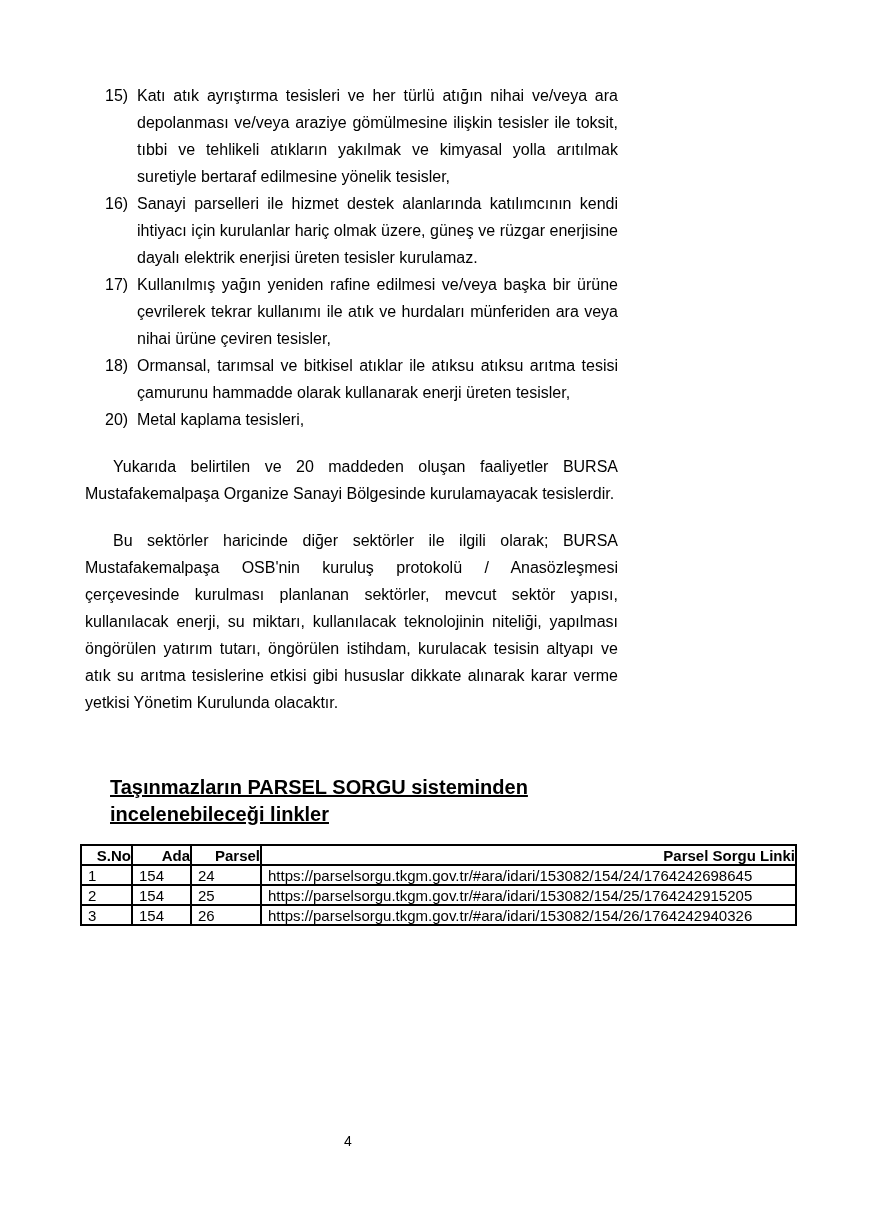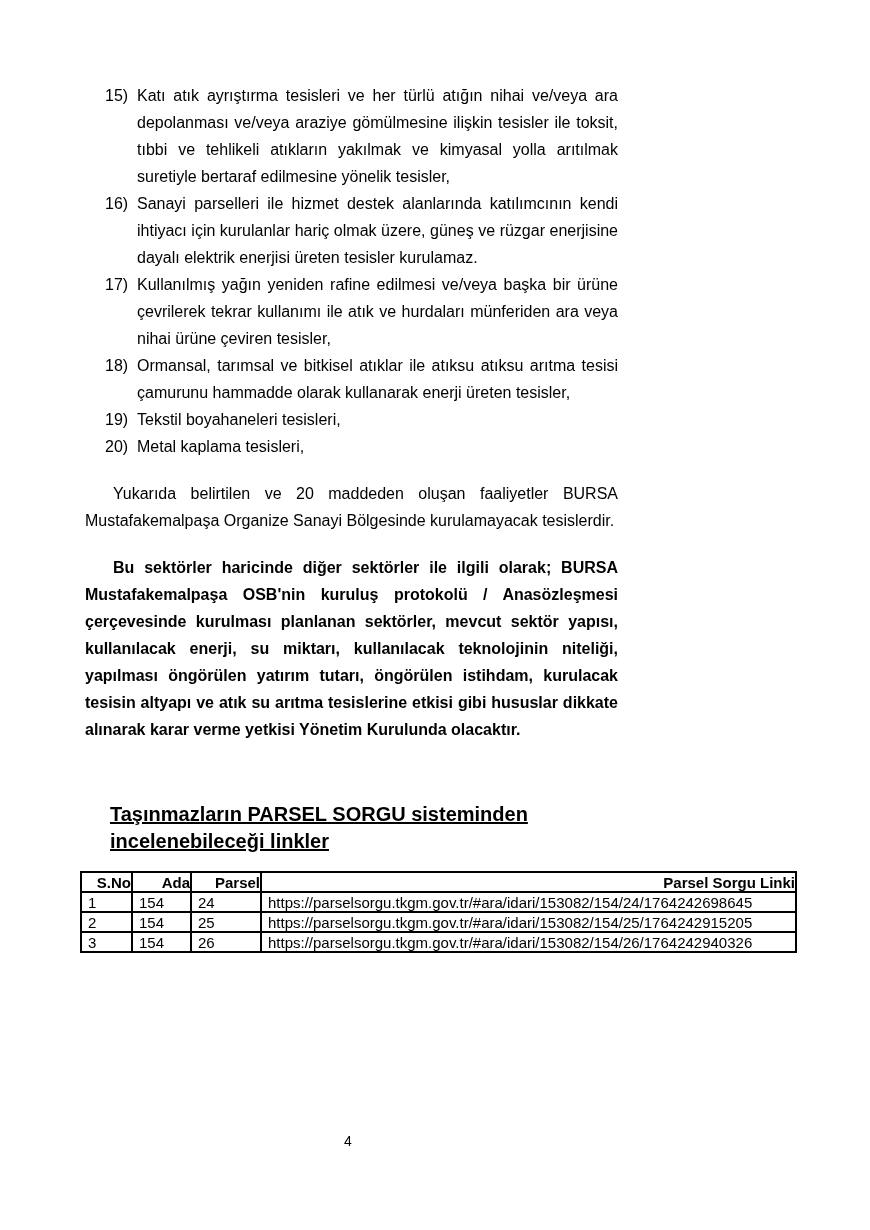--- a/index.html
+++ b/index.html
@@ -36,21 +36,21 @@
     flex: 1 1 auto;
     text-align: justify;
   }
   .para {
     font-size: 16px;
     line-height: 27px;
     text-align: justify;
     text-indent: 28px;
   }
   .para-1 { margin-top: 20px; }
-  .para-2 { margin-top: 20px; font-weight: bold; }
+  .para-2 { margin-top: 20px; }
   .section-heading {
     margin-top: 58px;
     margin-left: 25px;
     font-size: 20px;
     font-weight: bold;
     text-decoration: underline;
     line-height: 27px;
   }
   table.parsel-table {
     margin-top: 16px;
@@ -101,24 +101,20 @@
       </div>
       <div class="list-item">
         <span class="num">17)</span>
         <span class="itext">Kullanılmış yağın yeniden rafine edilmesi ve/veya başka bir ürüne çevrilerek tekrar kullanımı ile atık ve hurdaları münferiden ara veya nihai ürüne çeviren tesisler,</span>
       </div>
       <div class="list-item">
         <span class="num">18)</span>
         <span class="itext">Ormansal, tarımsal ve bitkisel atıklar ile atıksu atıksu arıtma tesisi çamurunu hammadde olarak kullanarak enerji üreten tesisler,</span>
       </div>
       <div class="list-item">
-        <span class="num">19)</span>
-        <span class="itext">Tekstil boyahaneleri tesisleri,</span>
-      </div>
-      <div class="list-item">
         <span class="num">20)</span>
         <span class="itext">Metal kaplama tesisleri,</span>
       </div>
     </div>
 
     <p class="para para-1">Yukarıda belirtilen ve 20 maddeden oluşan faaliyetler BURSA Mustafakemalpaşa Organize Sanayi Bölgesinde kurulamayacak tesislerdir.</p>
     <p class="para para-2">Bu sektörler haricinde diğer sektörler ile ilgili olarak; BURSA Mustafakemalpaşa OSB'nin kuruluş protokolü / Anasözleşmesi çerçevesinde kurulması planlanan sektörler, mevcut sektör yapısı, kullanılacak enerji, su miktarı, kullanılacak teknolojinin niteliği, yapılması öngörülen yatırım tutarı, öngörülen istihdam, kurulacak tesisin altyapı ve atık su arıtma tesislerine etkisi gibi hususlar dikkate alınarak karar verme yetkisi Yönetim Kurulunda olacaktır.</p>
 
     <h2 class="section-heading">Taşınmazların PARSEL SORGU sisteminden incelenebileceği linkler</h2>
 

